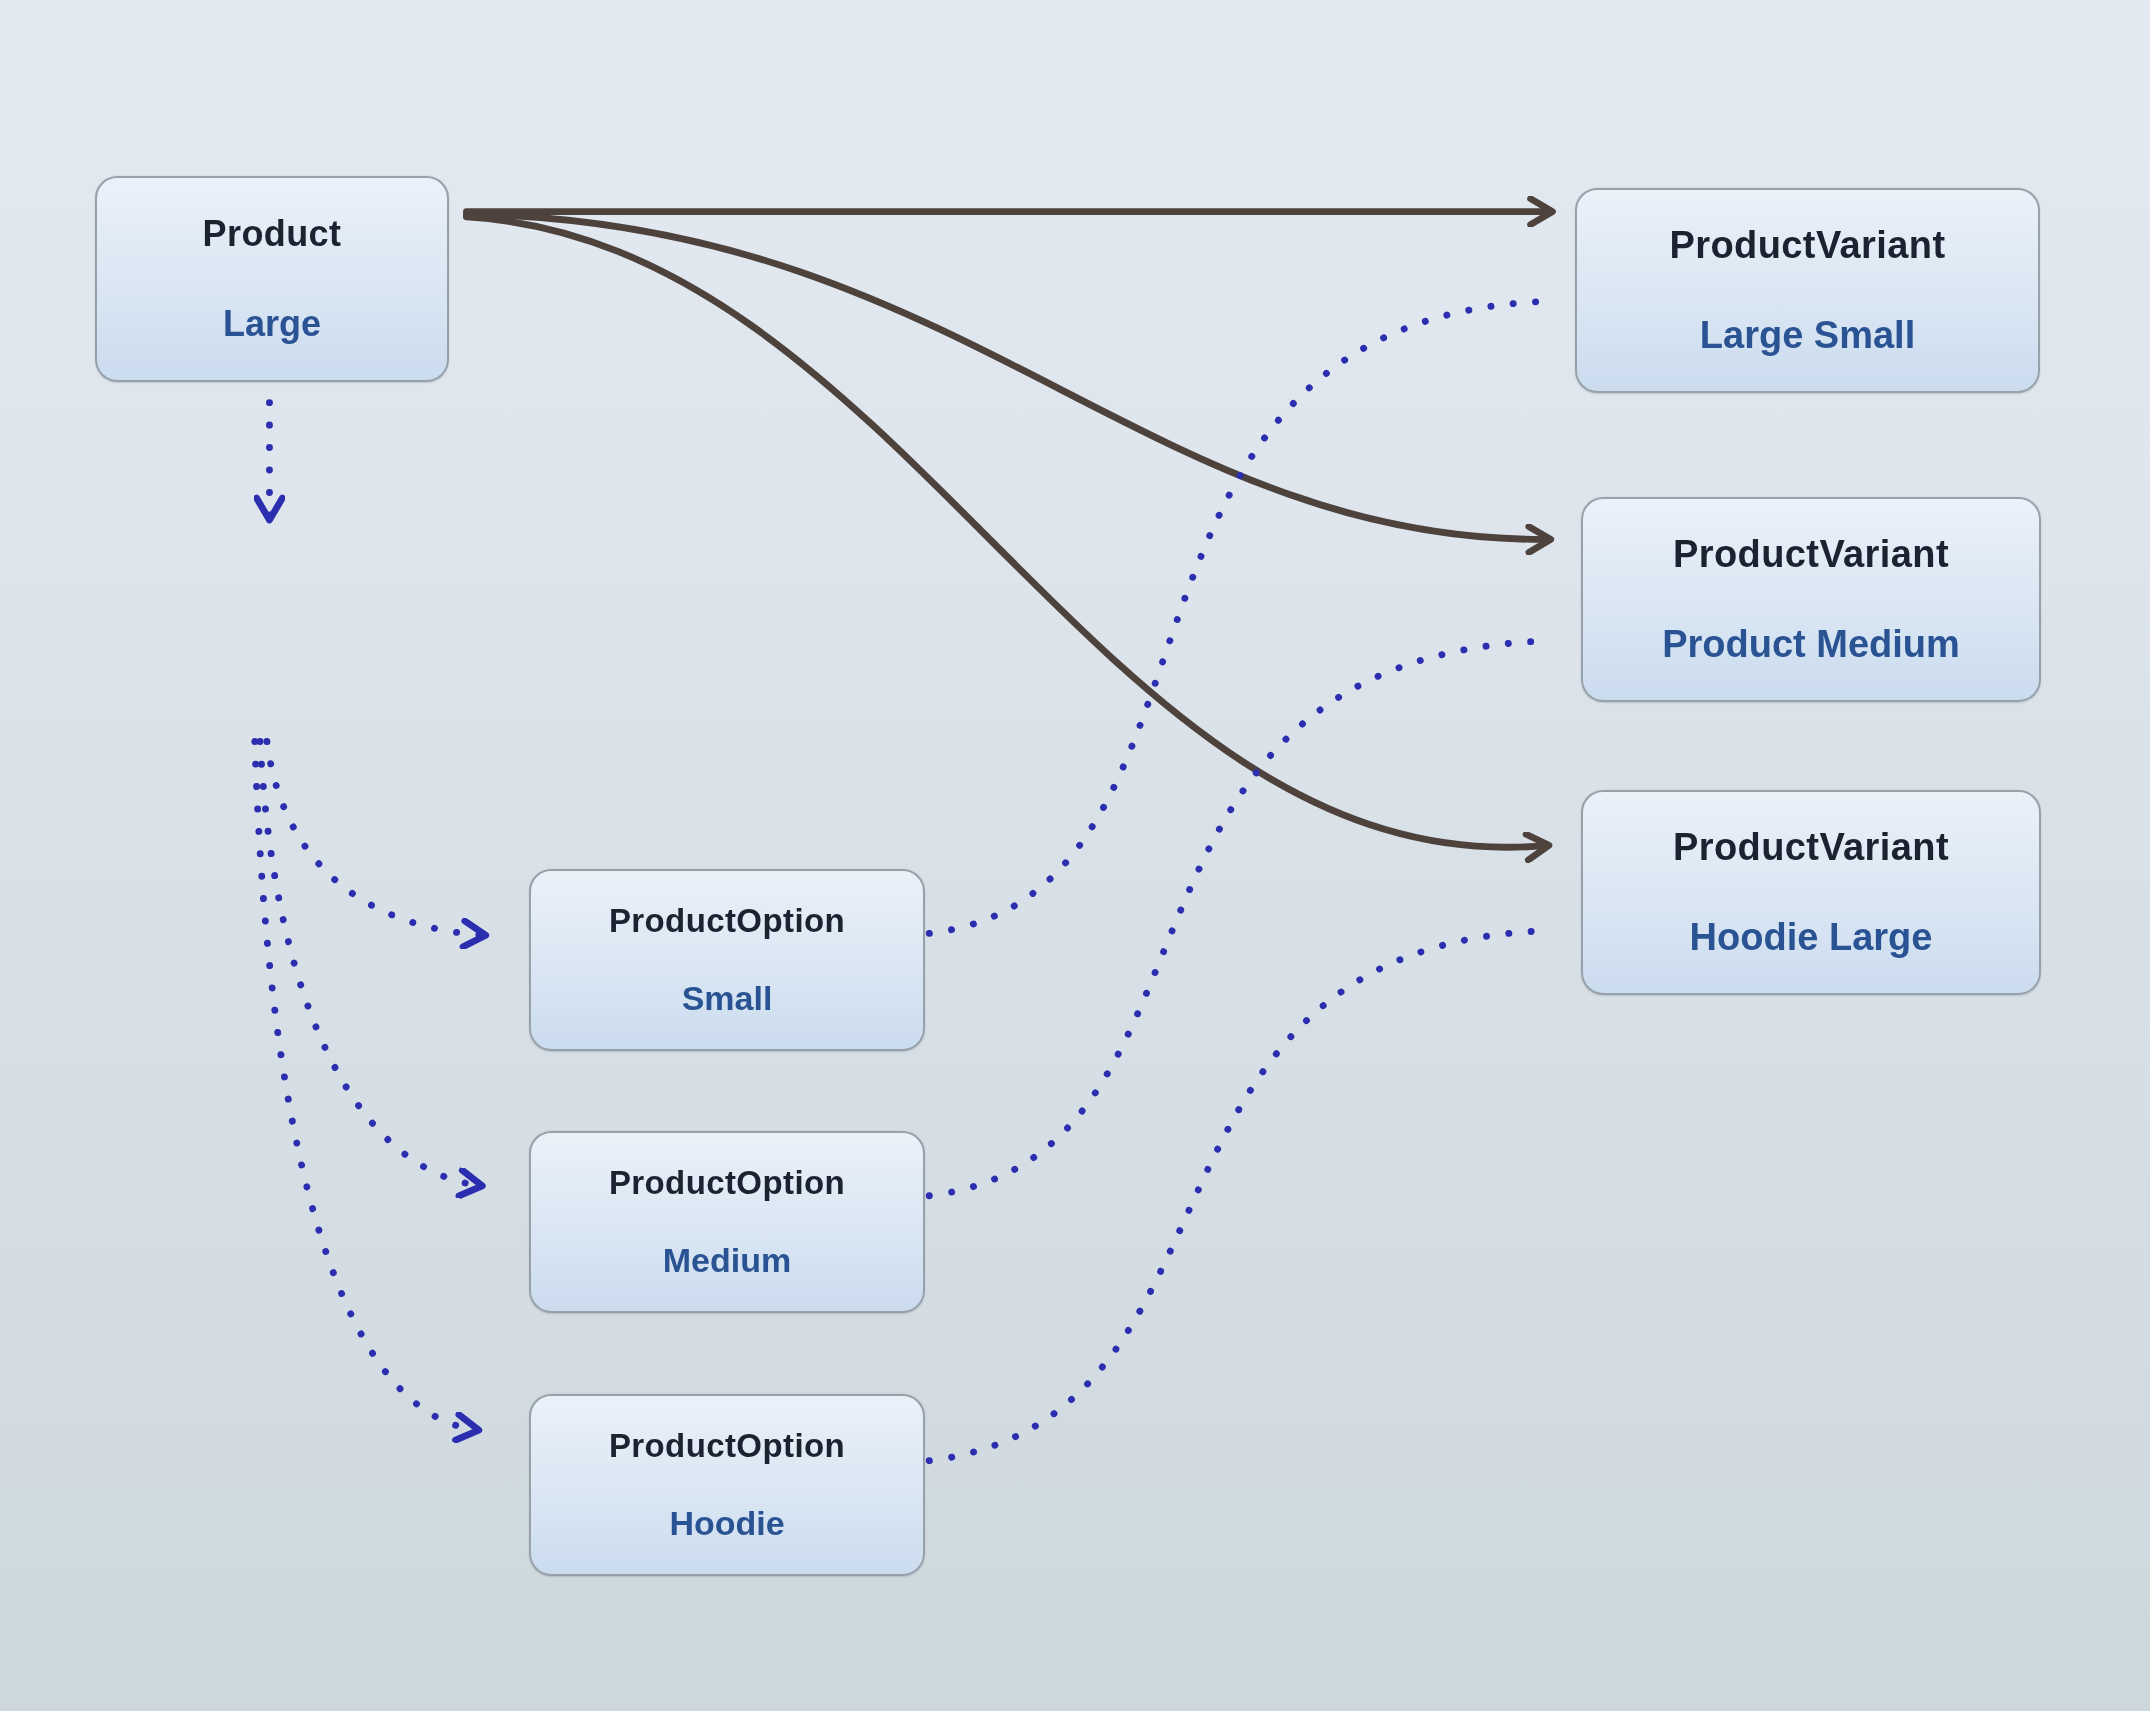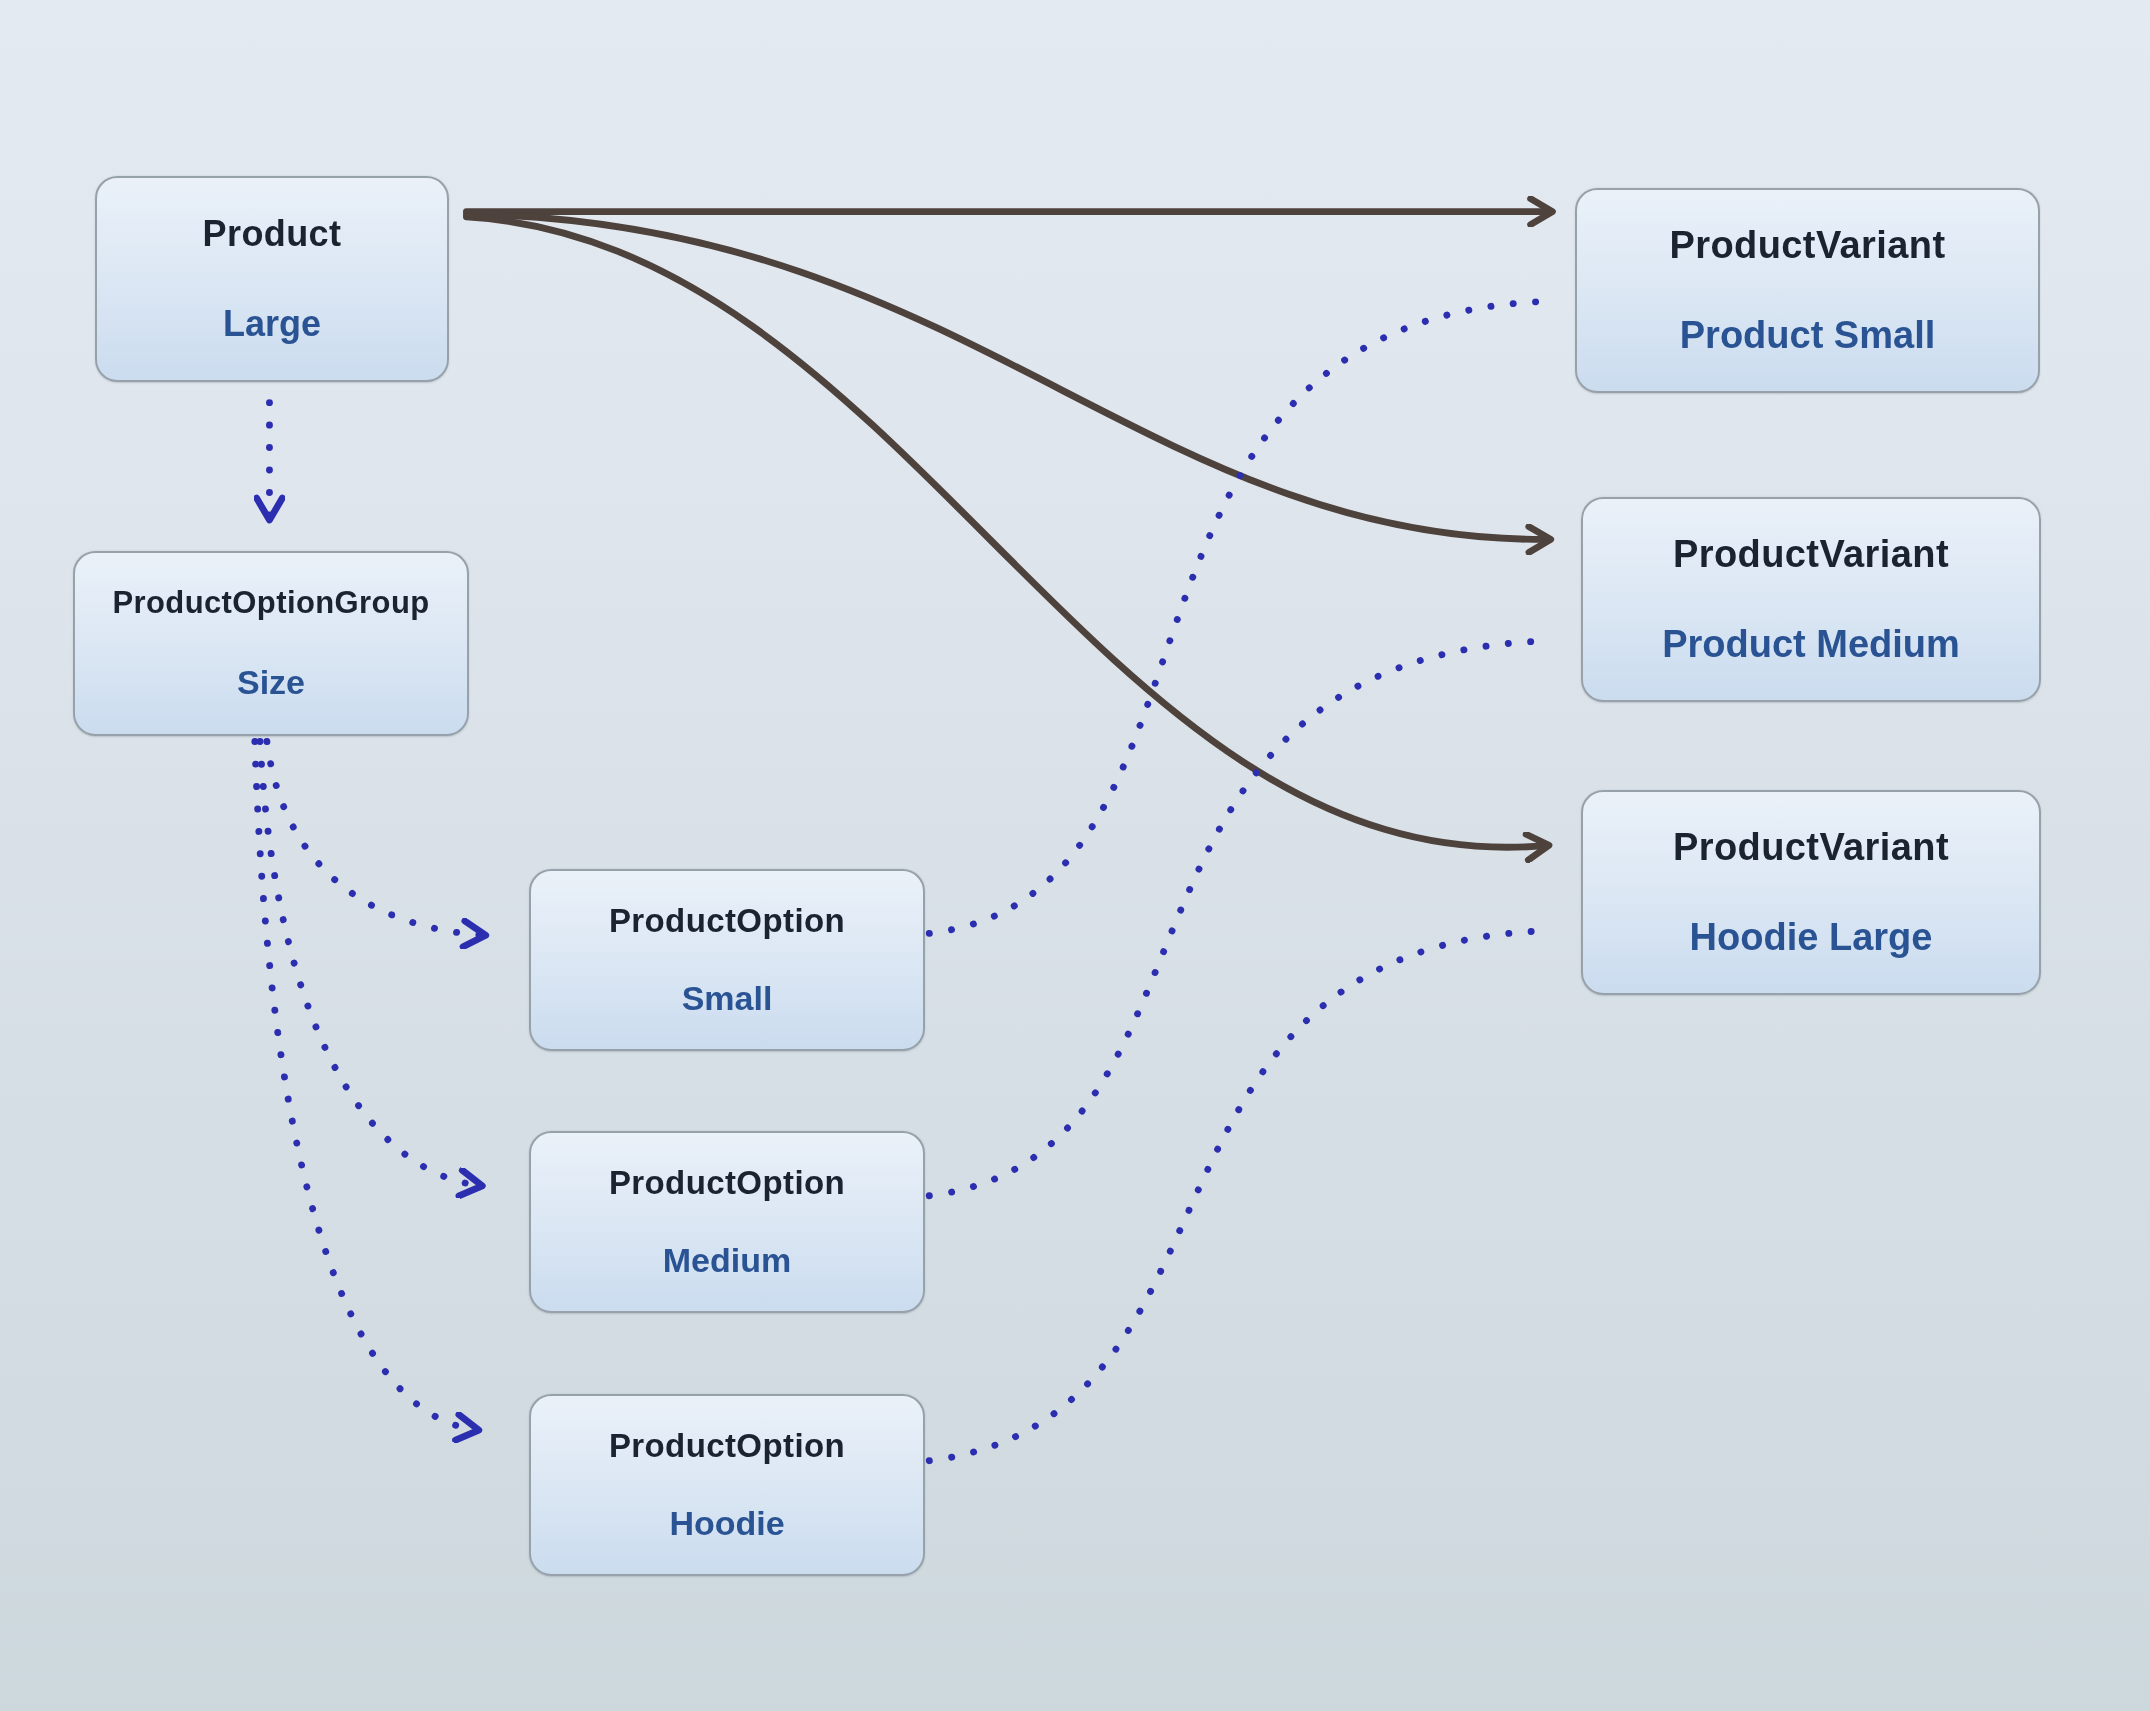--- a/index.html
+++ b/index.html
@@ -105,43 +105,39 @@
     <path class="edge-dotted" d="M 1080 1085 C 1460 1040 1240 365 1806 350" stroke="#2c2eb0"></path>
     <path class="edge-dotted" d="M 1080 1390 C 1450 1345 1250 765 1798 745" stroke="#2c2eb0"></path>
     <path class="edge-dotted" d="M 1080 1698 C 1470 1650 1290 1100 1798 1082" stroke="#2c2eb0"></path>
   </svg>
 
   <div class="node n-product">
     <span class="node-type">Product</span>
     <span class="node-name">Large</span>
   </div>
 
-  <div class="node n-group">
-    <span class="node-type">ProductOptionGroup</span>
-    <span class="node-name">Size</span>
-  </div>
 
   <div class="node n-opt-small">
     <span class="node-type">ProductOption</span>
     <span class="node-name">Small</span>
   </div>
 
   <div class="node n-opt-medium">
     <span class="node-type">ProductOption</span>
     <span class="node-name">Medium</span>
   </div>
 
   <div class="node n-opt-large">
     <span class="node-type">ProductOption</span>
     <span class="node-name">Hoodie</span>
   </div>
 
   <div class="node n-var-small">
     <span class="node-type">ProductVariant</span>
-    <span class="node-name">Product Small</span>
+    <span class="node-name">Large Small</span>
   </div>
 
   <div class="node n-var-medium">
     <span class="node-type">ProductVariant</span>
     <span class="node-name">Product Medium</span>
   </div>
 
   <div class="node n-var-large">
     <span class="node-type">ProductVariant</span>
     <span class="node-name">Hoodie Large</span>

